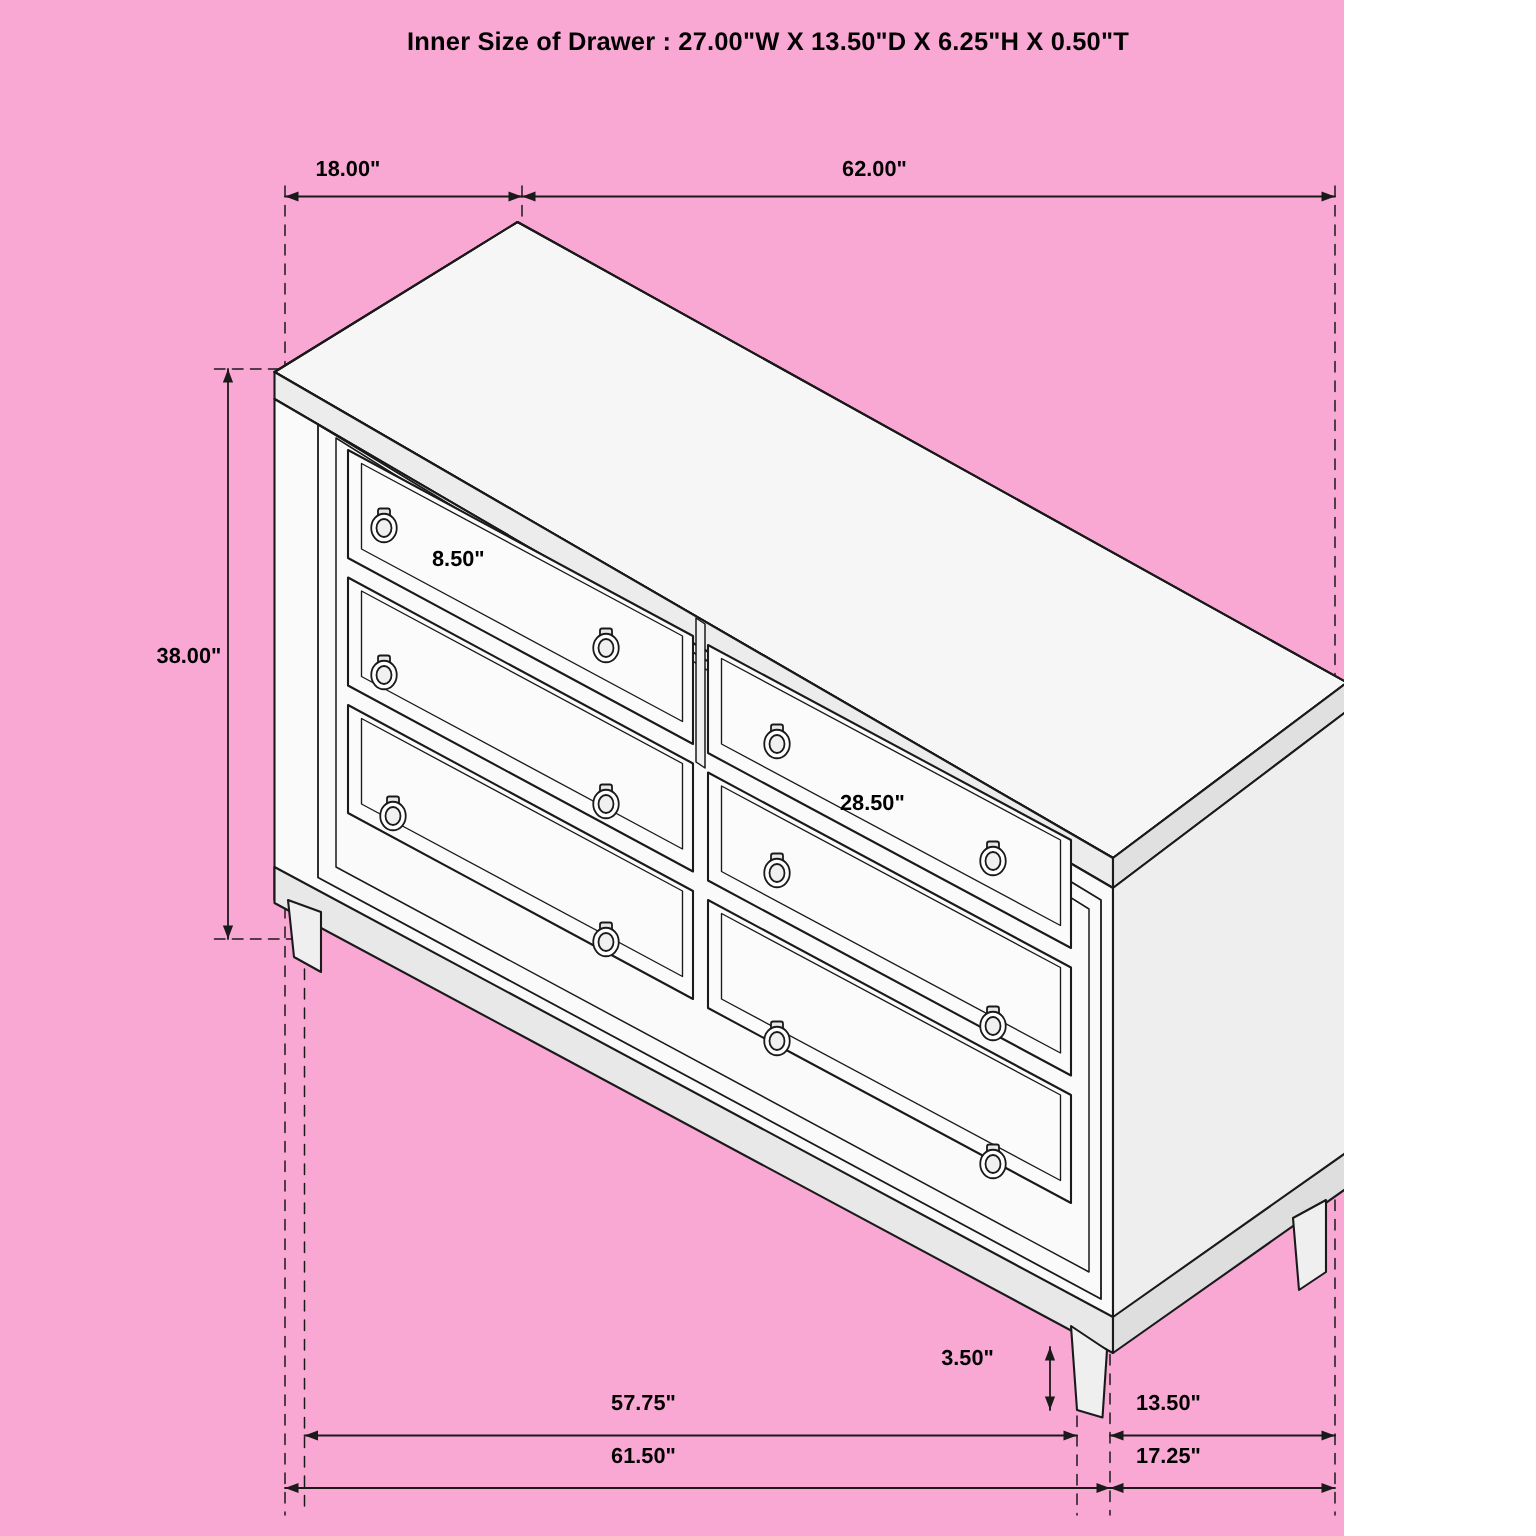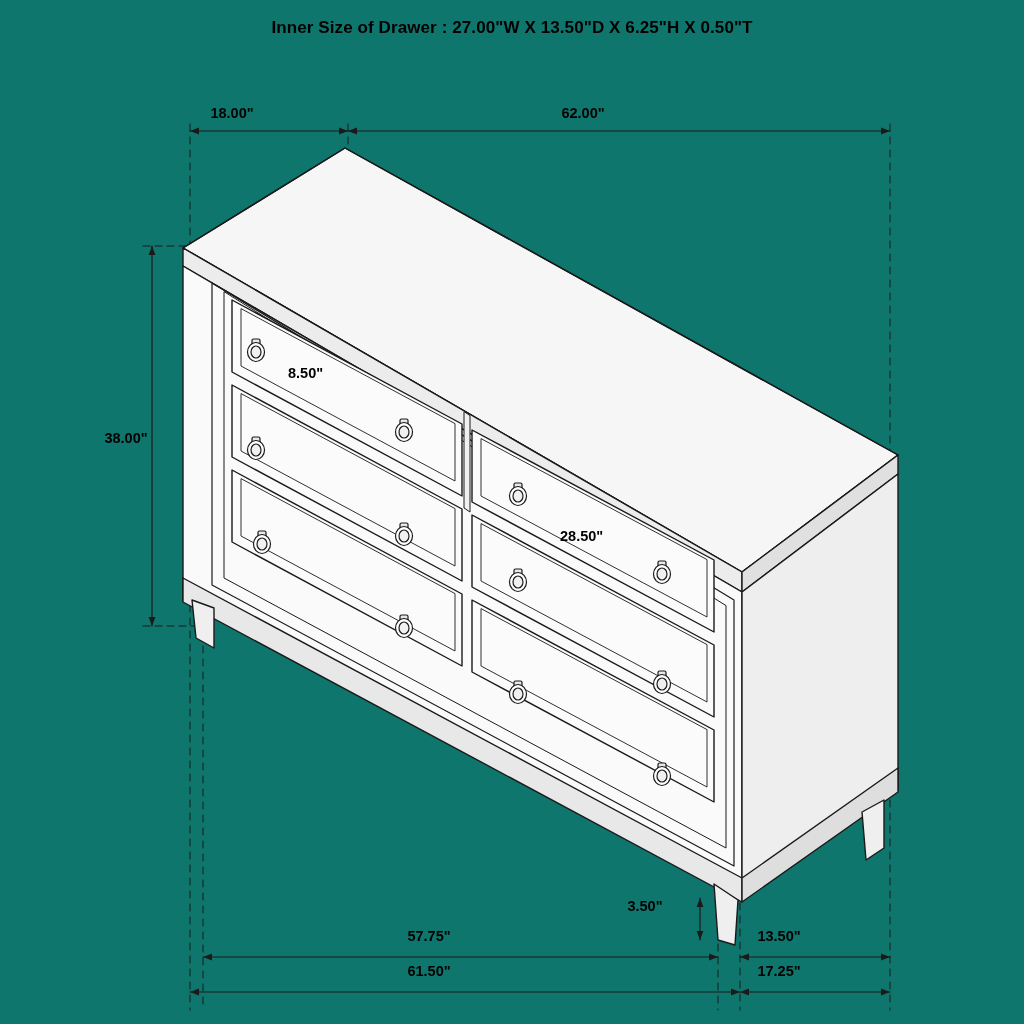--- a/index.html
+++ b/index.html
@@ -2,23 +2,23 @@
 <html><head>
 <meta charset="utf-8">
 <style>
   html, body {
     margin: 0;
     padding: 0;
     background: #ffffff;
   }
   #page {
     position: relative;
-    width: 1024px;
+    width: 896px;
     height: 1024px;
-    background: #0f766e;
+    background: #f9a8d4;
     font-family: "Liberation Sans", sans-serif;
     overflow: hidden;
   }
   #title {
     position: absolute;
     top: 18px;
     left: 0;
     width: 1024px;
     text-align: center;
     font-size: 17px;

